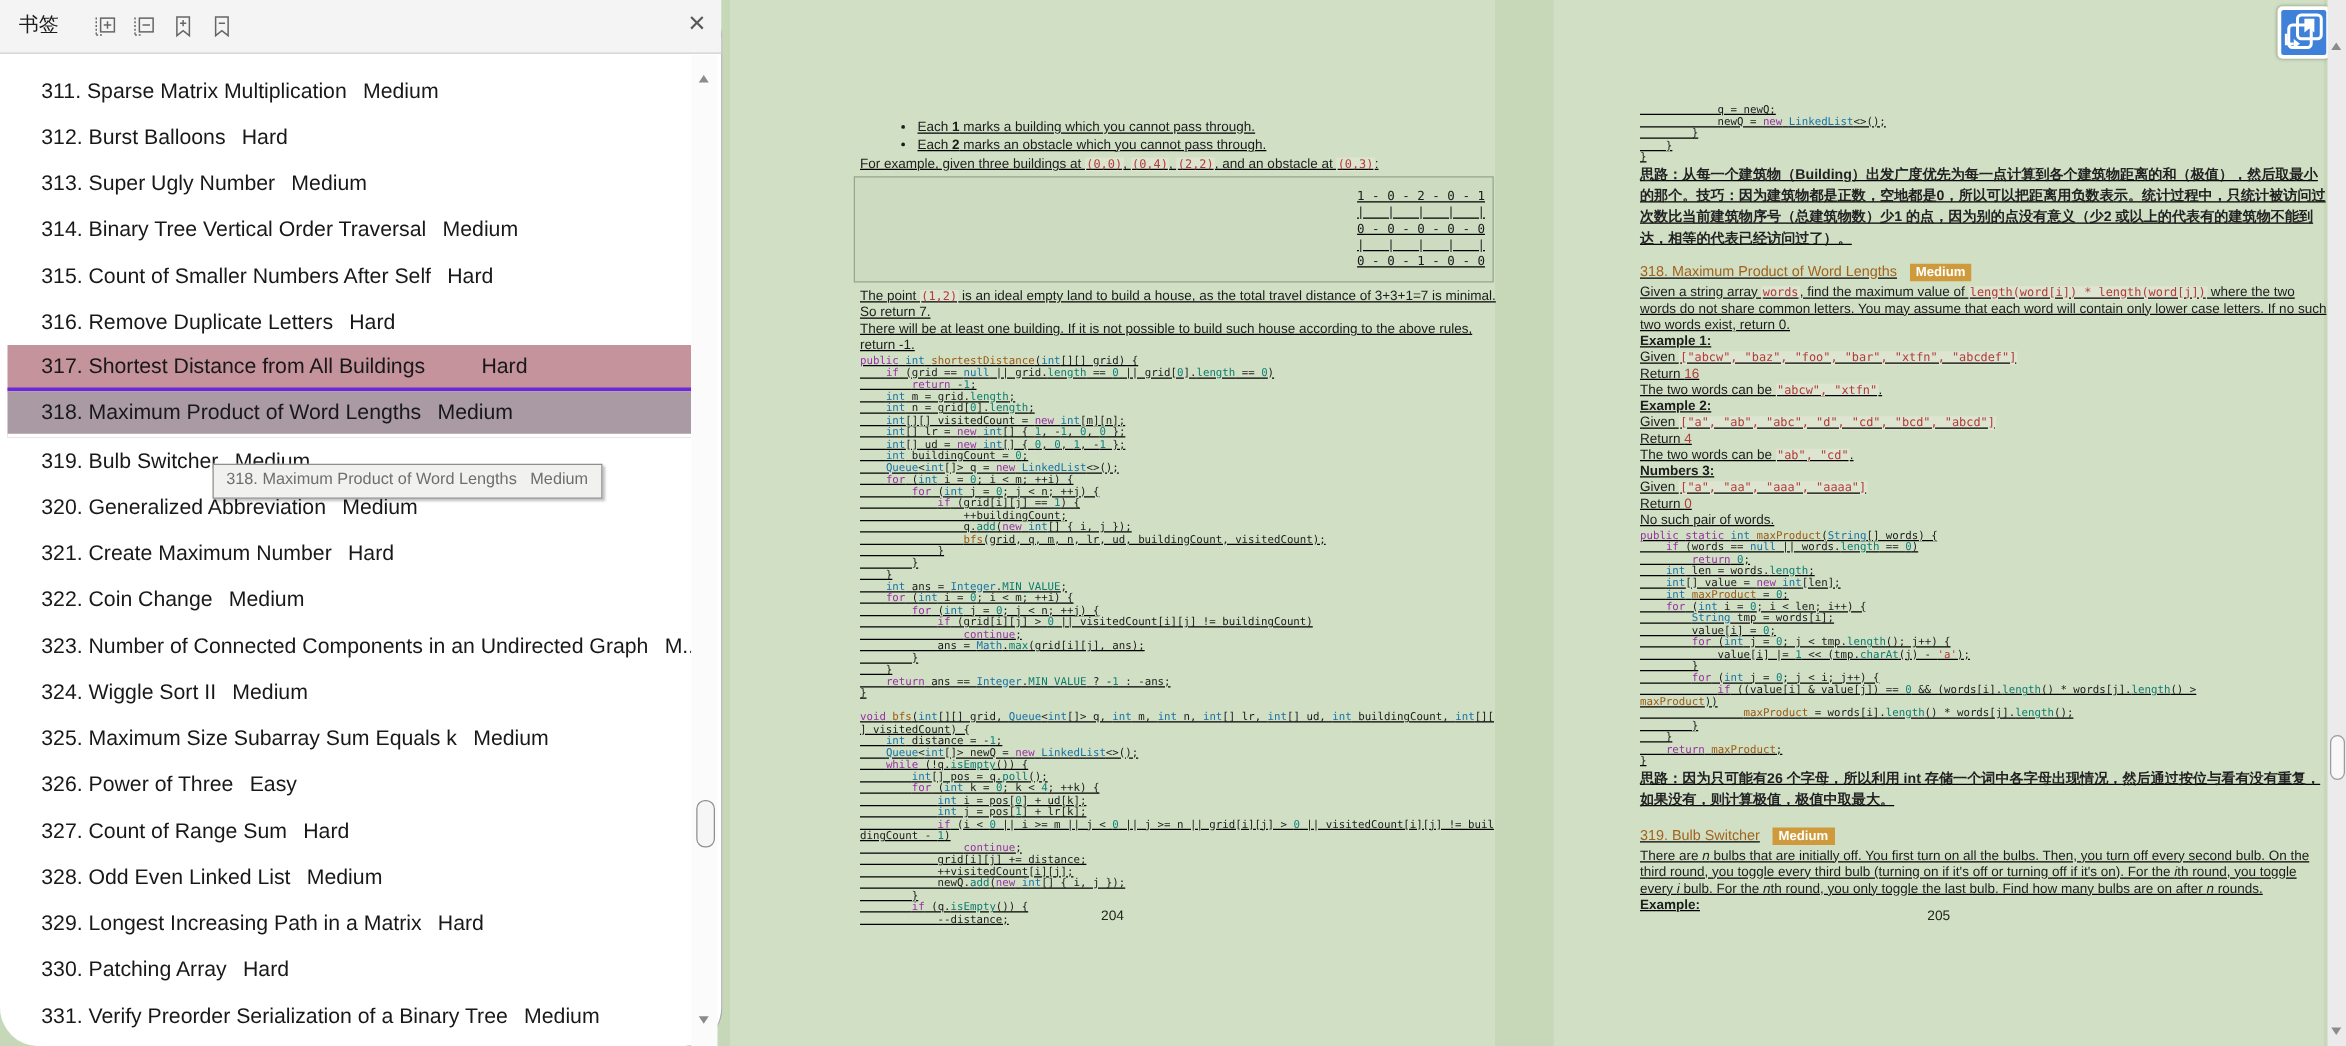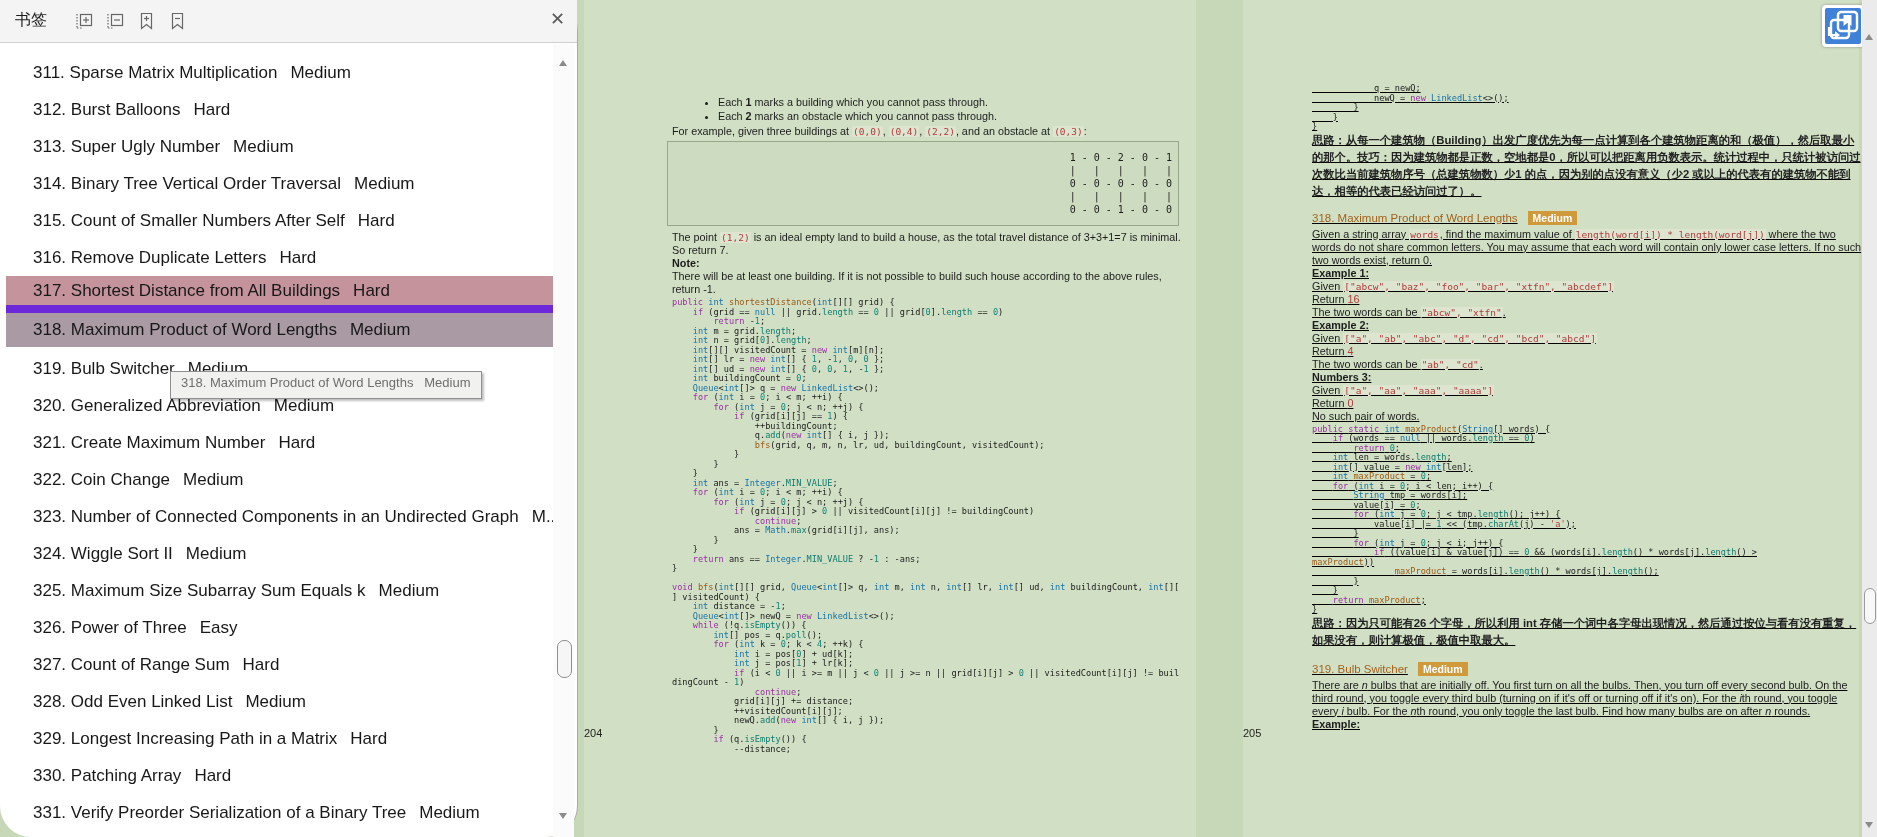--- a/index.html
+++ b/index.html
@@ -9,37 +9,37 @@
   }
   
   #panel{position:absolute;left:0;top:0;width:578px;height:837px;background:#ffffff;border-right:1px solid #a9a9a9;box-sizing:border-box;border-radius:31px;}
   #panel-header{position:absolute;left:0;top:0;right:0;height:42px;background:#f4f4f4;border-bottom:1px solid #cfcfcf;}
   #panel-title{position:absolute;left:15px;top:10px;font-size:16px;color:#1c1c1c;}
   .hdr-btn{position:absolute;top:11px;width:20px;height:20px;cursor:default;}
   #btn-expand{left:74px;} #btn-collapse{left:105px;} #btn-addbm{left:136px;} #btn-delbm{left:167px;}
   #btn-close{position:absolute;right:12px;top:8px;font-size:18px;color:#5a5a5a;line-height:22px;}
   #bm-list{position:absolute;left:0;top:44px;right:24px;bottom:0;padding-top:10px;overflow:hidden;}
   .bm-row{height:37px;margin-left:6px;margin-right:0;padding-left:27px;display:flex;align-items:center;font-size:17px;color:#181818;white-space:nowrap;box-sizing:border-box;}
-  .bm-row.hl-red{background:#c4939c;border-bottom:8px solid #6d28d9;}
+  .bm-row.hl-red{background:#c4939c;border-bottom:3px solid #6d28d9;gap:32px;}
   .bm-row.hl-purple{background:#a99aa4;border-bottom:3px solid #ffffff;}
   .bm-diff{margin-left:13px;}
   
   #bm-scroll{position:absolute;left:553px;top:44px;width:21px;bottom:0;background:#fbfbfb;}
   #bm-thumb{position:absolute;left:4px;top:596px;width:13px;height:36px;background:#f6f6f6;border:1px solid #8f8f8f;border-radius:7px;}
   .arr-up{width:0;height:0;border-left:4px solid transparent;border-right:4px solid transparent;border-bottom:6px solid #8b8b8b;position:absolute;left:6px;}
   .arr-down{width:0;height:0;border-left:4px solid transparent;border-right:4px solid transparent;border-top:6px solid #8b8b8b;position:absolute;left:6px;}
   
   #bm-tooltip{position:absolute;left:170px;top:371px;height:21px;padding:3px 10px 2px;background:#f1f1ef;border:1px solid #8f8f8f;box-shadow:2px 2px 2px rgba(0,0,0,.25);font-size:13px;color:#6e6e6e;white-space:pre;z-index:9;}
   
   #doc{position:absolute;left:579px;top:0;right:15px;bottom:0;background:#c7d8b9;}
   .page{position:absolute;top:0;bottom:0;background:#d1e0c5;}
   #page-left{left:5px;width:612px;}
   #page-right{left:664px;width:616px;}
-  .page-num{position:absolute;top:727px;width:100%;font-size:11px;color:#20241c;}
-  #content-left{position:absolute;left:88px;top:96px;width:514px;}
+  .page-num{position:absolute;top:727px;width:100%;text-align:center;font-size:11px;color:#20241c;}
+  #content-left{position:absolute;left:104px;top:96px;width:514px;text-decoration:underline;}
   #content-right{position:absolute;left:69px;top:82px;width:550px;text-decoration:underline;}
   
   .p{font-size:10.8px;line-height:13px;margin:0;color:#1c1c1c;}
   .think{font-weight:bold;font-size:11.3px;line-height:17px;color:#222;}
   .bullets{margin:0 0 2px 0;padding-left:46px;list-style:disc;}
   .bullets li{font-size:10.8px;line-height:13.5px;color:#1c1c1c;}
   .sg-b{font-weight:bold;}
   .sg-i{font-style:italic;}
   .sg-r{color:#b13c3c;background:#dde4cf;font-family:"DejaVu Sans Mono",monospace;font-size:9.5px;padding:0 1px;}
   .sg-n{color:#b13c3c;}
@@ -210,21 +210,20 @@
           <li><span class="sg-t">Each </span><span class="sg-b">1</span><span class="sg-t"> marks a building which you cannot pass through.</span></li>
           <li><span class="sg-t">Each </span><span class="sg-b">2</span><span class="sg-t"> marks an obstacle which you cannot pass through.</span></li>
         </ul>
         <div class="p"><span class="sg-t">For example, given three buildings at </span><span class="sg-r">(0,0)</span><span class="sg-t">, </span><span class="sg-r">(0,4)</span><span class="sg-t">, </span><span class="sg-r">(2,2)</span><span class="sg-t">, and an obstacle at </span><span class="sg-r">(0,3)</span><span class="sg-t">:</span></div>
         <pre class="gridbox">1 - 0 - 2 - 0 - 1
 |   |   |   |   |
 0 - 0 - 0 - 0 - 0
 |   |   |   |   |
 0 - 0 - 1 - 0 - 0</pre>
         <div class="p"><span class="sg-t">The point </span><span class="sg-r">(1,2)</span><span class="sg-t"> is an ideal empty land to build a house, as the total travel distance of 3+3+1=7 is minimal. So return 7.</span></div>
-        <div class="p"><span class="sg-b">Note:</span></div>
         <div class="p"><span class="sg-t">There will be at least one building. If it is not possible to build such house according to the above rules, return -1.</span></div>
         <pre class="code"><span class="tok-kw">public</span> <span class="tok-ty">int</span> <span class="tok-fn">shortestDistance</span>(<span class="tok-ty">int</span>[][] grid) {
     <span class="tok-kw">if</span> (grid == <span class="tok-ty">null</span> || grid.<span class="tok-me">length</span> == <span class="tok-num">0</span> || grid[<span class="tok-num">0</span>].<span class="tok-me">length</span> == <span class="tok-num">0</span>)
         <span class="tok-kw">return</span> -<span class="tok-num">1</span>;
     <span class="tok-ty">int</span> m = grid.<span class="tok-me">length</span>;
     <span class="tok-ty">int</span> n = grid[<span class="tok-num">0</span>].<span class="tok-me">length</span>;
     <span class="tok-ty">int</span>[][] visitedCount = <span class="tok-kw">new</span> <span class="tok-ty">int</span>[m][n];
     <span class="tok-ty">int</span>[] lr = <span class="tok-kw">new</span> <span class="tok-ty">int</span>[] { <span class="tok-num">1</span>, -<span class="tok-num">1</span>, <span class="tok-num">0</span>, <span class="tok-num">0</span> };
     <span class="tok-ty">int</span>[] ud = <span class="tok-kw">new</span> <span class="tok-ty">int</span>[] { <span class="tok-num">0</span>, <span class="tok-num">0</span>, <span class="tok-num">1</span>, -<span class="tok-num">1</span> };
     <span class="tok-ty">int</span> buildingCount = <span class="tok-num">0</span>;

